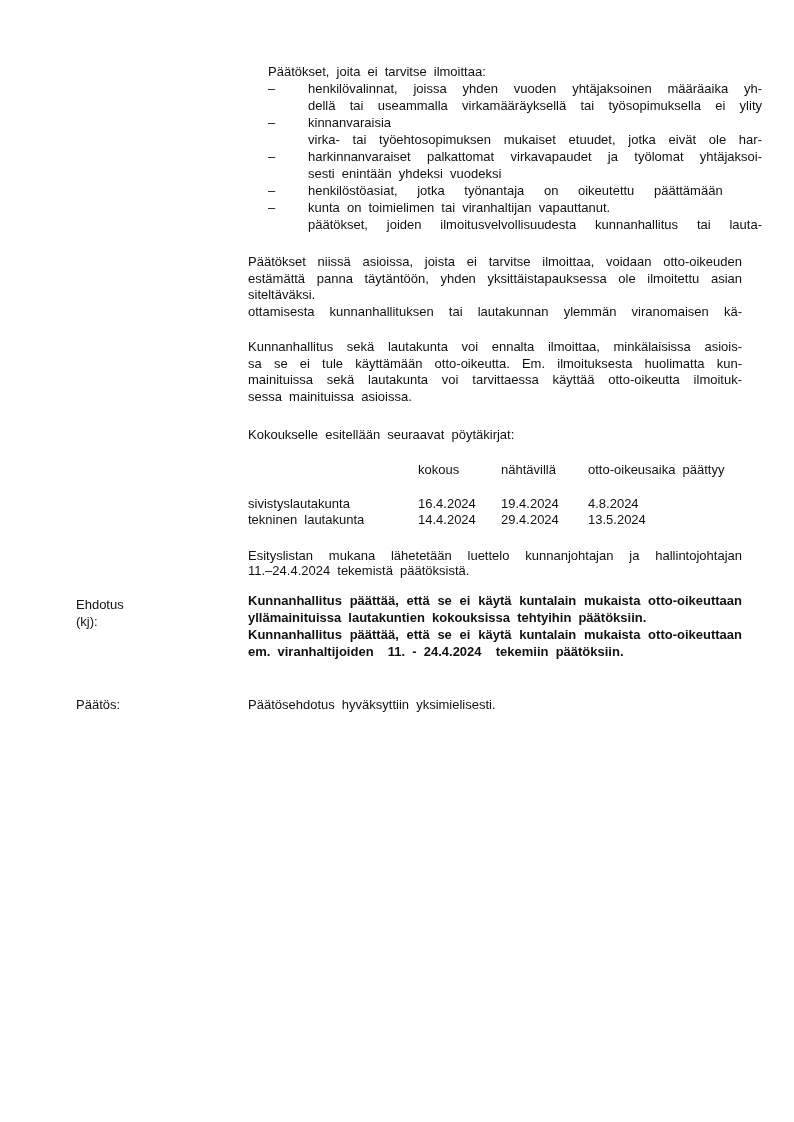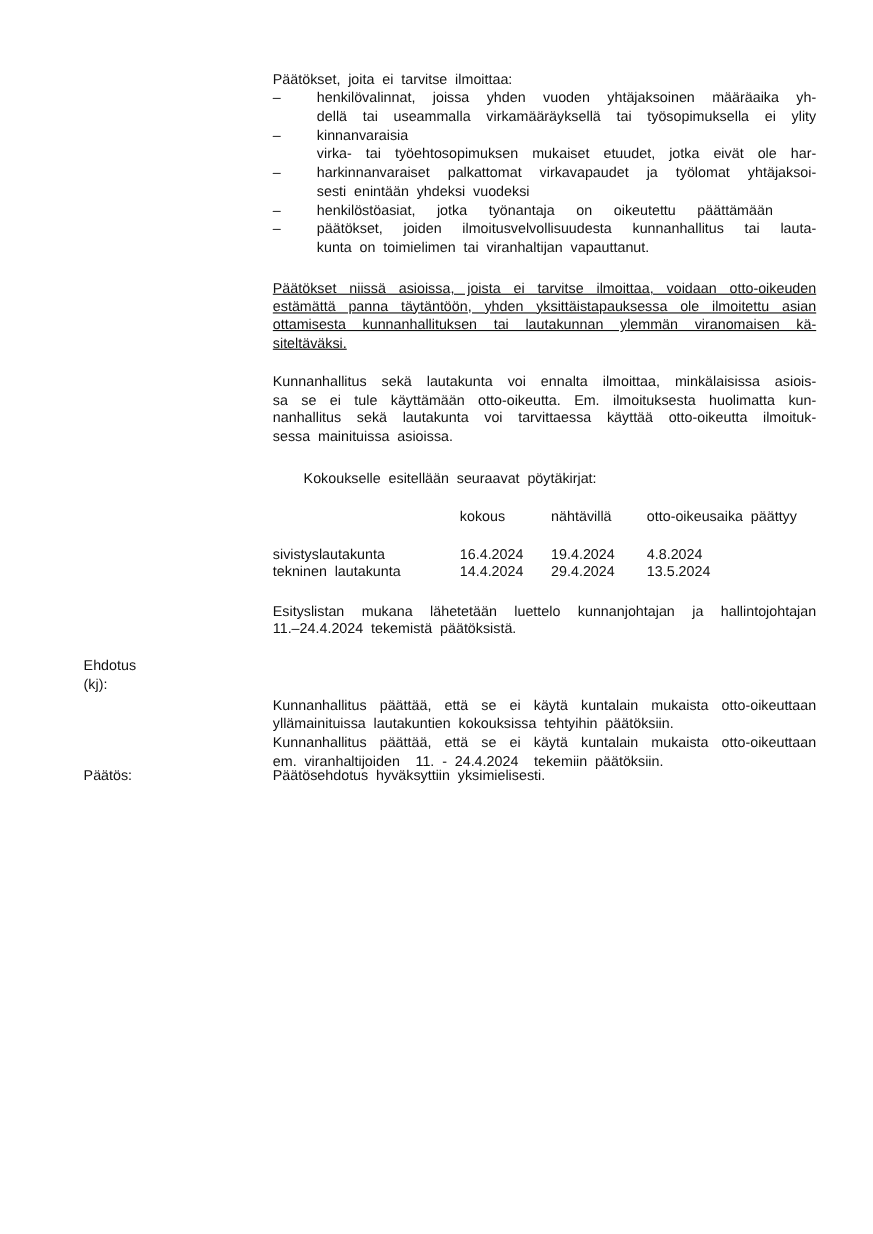--- a/index.html
+++ b/index.html
@@ -60,21 +60,21 @@
     position: relative;
     height: 15.5px;
     line-height: 15.5px;
   }
 </style>
 </head>
 <body>
 
 <div class="page">
 
-  <section class="blk" style="top:63px; line-height:17px;">
+  <section class="blk" style="top:63px; line-height:17px;margin-left:20px;">
     <div class="ln">Päätökset, joita ei tarvitse ilmoittaa:</div>
 
     <div class="li">
       <span class="dash">–</span>
       <span class="itxt">
         <div class="ln j">henkilövalinnat, joissa yhden vuoden yhtäjaksoinen määräaika yh-</div>
         <div class="ln j">dellä tai useammalla virkamääräyksellä tai työsopimuksella ei ylity</div>
       </span>
     </div>
 
@@ -97,41 +97,41 @@
     <div class="li">
       <span class="dash">–</span>
       <span class="itxt">
         <div class="ln wsx">henkilöstöasiat, jotka työnantaja on oikeutettu päättämään</div>
       </span>
     </div>
 
     <div class="li">
       <span class="dash">–</span>
       <span class="itxt">
+        <div class="ln">kunta on toimielimen tai viranhaltijan vapauttanut.</div>
         <div class="ln j">päätökset, joiden ilmoitusvelvollisuudesta kunnanhallitus tai lauta-</div>
-        <div class="ln">kunta on toimielimen tai viranhaltijan vapauttanut.</div>
       </span>
     </div>
   </section>
 
-  <section class="blk" style="top:254px; line-height:16.5px;text-decoration:underline;">
+  <section class="blk" style="top:254px; line-height:16.5px;">
     <div class="ln j">Päätökset niissä asioissa, joista ei tarvitse ilmoittaa, voidaan otto-oikeuden</div>
     <div class="ln j">estämättä panna täytäntöön, yhden yksittäistapauksessa ole ilmoitettu asian</div>
+    <div class="ln">siteltäväksi.</div>
     <div class="ln j">ottamisesta kunnanhallituksen tai lautakunnan ylemmän viranomaisen kä-</div>
-    <div class="ln">siteltäväksi.</div>
   </section>
 
   <section class="blk" style="top:339px; line-height:16.5px;">
     <div class="ln j">Kunnanhallitus sekä lautakunta voi ennalta ilmoittaa, minkälaisissa asiois-</div>
     <div class="ln j">sa se ei tule käyttämään otto-oikeutta. Em. ilmoituksesta huolimatta kun-</div>
-    <div class="ln j">nanhallitus sekä lautakunta voi tarvittaessa käyttää otto-oikeutta ilmoituk-</div>
+    <div class="ln j">mainituissa sekä lautakunta voi tarvittaessa käyttää otto-oikeutta ilmoituk-</div>
     <div class="ln">sessa mainituissa asioissa.</div>
   </section>
 
-  <section class="blk" style="top:426px; line-height:17px;margin-left:28px;">
+  <section class="blk" style="top:426px; line-height:17px;">
     <div class="ln">Kokoukselle esitellään seuraavat pöytäkirjat:</div>
   </section>
 
   <section class="blk" style="top:461px; height:17px; line-height:17px;">
     <span class="tc c1">kokous</span>
     <span class="tc c2">nähtävillä</span>
     <span class="tc c3">otto-oikeusaika päättyy</span>
   </section>
 
   <section class="blk" style="top:496px;">
@@ -152,21 +152,21 @@
   <section class="blk" style="top:548px; line-height:15px;">
     <div class="ln j">Esityslistan mukana lähetetään luettelo kunnanjohtajan ja hallintojohtajan</div>
     <div class="ln">11.–24.4.2024 tekemistä päätöksistä.</div>
   </section>
 
   <section class="lbl" style="top:596px; line-height:17px;">
     <div class="ln">Ehdotus</div>
     <div class="ln">(kj):</div>
   </section>
 
-  <section class="blk" style="top:632px; line-height:17px;">
+  <section class="blk" style="top:592px; line-height:17px;font-weight:bold;">
     <div class="ln j">Kunnanhallitus päättää, että se ei käytä kuntalain mukaista otto-oikeuttaan</div>
     <div class="ln">yllämainituissa lautakuntien kokouksissa tehtyihin päätöksiin.</div>
     <div class="ln j">Kunnanhallitus päättää, että se ei käytä kuntalain mukaista otto-oikeuttaan</div>
     <div class="ln">em. viranhaltijoiden  11. - 24.4.2024  tekemiin päätöksiin.</div>
   </section>
 
   <section class="lbl" style="top:696px; line-height:17px;">
     <div class="ln">Päätös:</div>
   </section>
   <section class="blk" style="top:696px; line-height:17px;">

